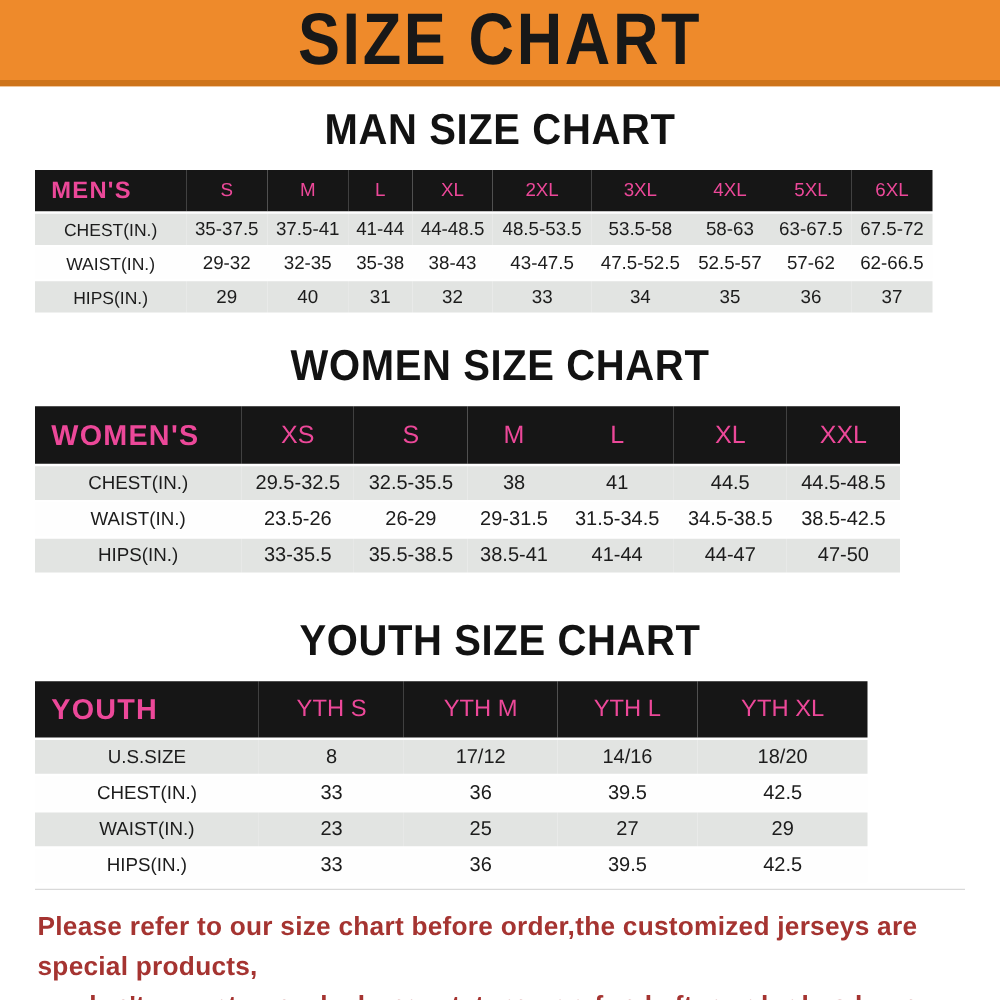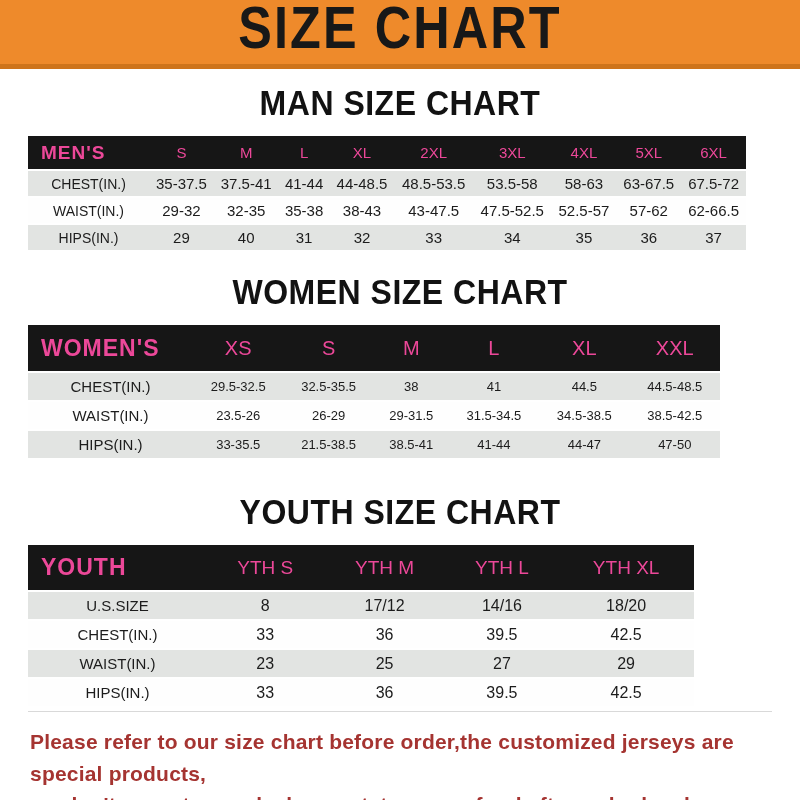--- a/index.html
+++ b/index.html
@@ -4,21 +4,21 @@
 <style>
   html,body{margin:0;padding:0;}
   body{
     width:800px;height:800px;overflow:hidden;background:#ffffff;
     font-family:"Liberation Sans",sans-serif;color:#1c1c1c;
     display:flex;flex-direction:column;
   }
   
   .banner{
     height:64px;background:#EE8A2B;border-bottom:5px solid #CE741B;
-    display:flex;align-items:flex-start;justify-content:center;flex:none;
+    display:flex;align-items:center;justify-content:center;flex:none;
   }
   .banner h1{
     margin:0;font-size:48px;font-weight:bold;letter-spacing:2px;color:#181818;
     transform:scale(1.05,1.22);
   }
   
   h2.sec-title{
     text-align:center;font-size:32px;font-weight:bold;color:#121212;
     letter-spacing:0.5px;transform:scaleY(1.08);
     margin:16px 0 12px 0;
@@ -39,21 +39,21 @@
   
   .t-men tr.hdr th{height:29px;font-size:15px;}
   .t-men tr.hdr th.lbl{font-size:19px;}
   .t-men td{height:21px;font-size:15px;}
   .t-men td.lbl{font-size:14px;}
   .t-men .lbl{width:104px;}
   .t-men .filler{width:26px;background:transparent;}
   
   .t-women tr.hdr th{height:42px;font-size:20px;}
   .t-women tr.hdr th.lbl{font-size:23px;}
-  .t-women td{height:23px;font-size:13px;}
+  .t-women td{height:23px;font-size:16px;}
   .t-women td.lbl{font-size:15px;}
   .t-women .lbl{width:148px;}
   .t-women .filler{width:52px;background:transparent;}
   
   .t-youth tr.hdr th{height:41px;font-size:19px;}
   .t-youth tr.hdr th.lbl{font-size:23px;}
   .t-youth td{height:23px;font-size:16px;}
   .t-youth td.lbl{font-size:15px;}
   .t-youth .lbl{width:162px;}
   .t-youth .filler{width:78px;background:transparent;}
@@ -162,21 +162,21 @@
       <td>26-29</td>
       <td>29-31.5</td>
       <td>31.5-34.5</td>
       <td>34.5-38.5</td>
       <td>38.5-42.5</td>
       <td class="filler"></td>
     </tr>
     <tr class="gray">
       <td class="lbl">HIPS(IN.)</td>
       <td>33-35.5</td>
-      <td>21.5-38.5</td>
+      <td>35.5-38.5</td>
       <td>38.5-41</td>
       <td>41-44</td>
       <td>44-47</td>
       <td>47-50</td>
       <td class="filler"></td>
     </tr>
   </tbody>
     </table>
 </section>
 

